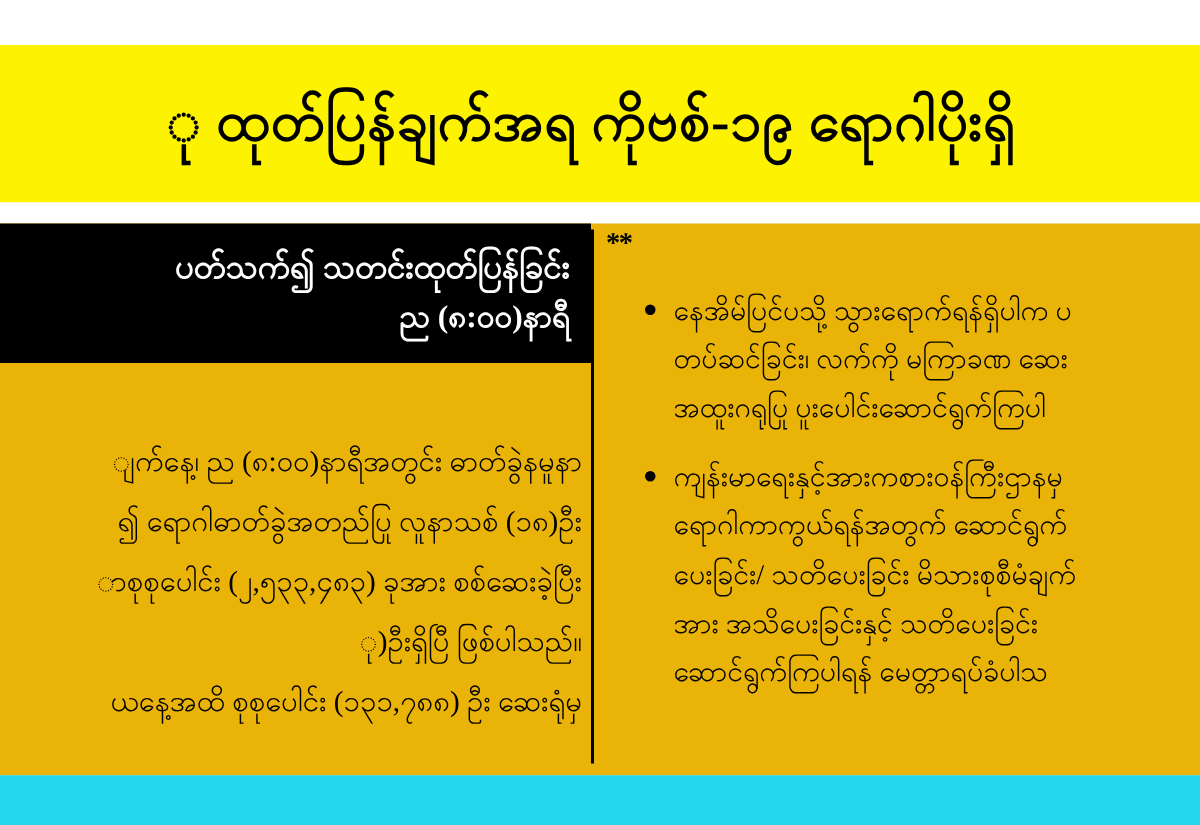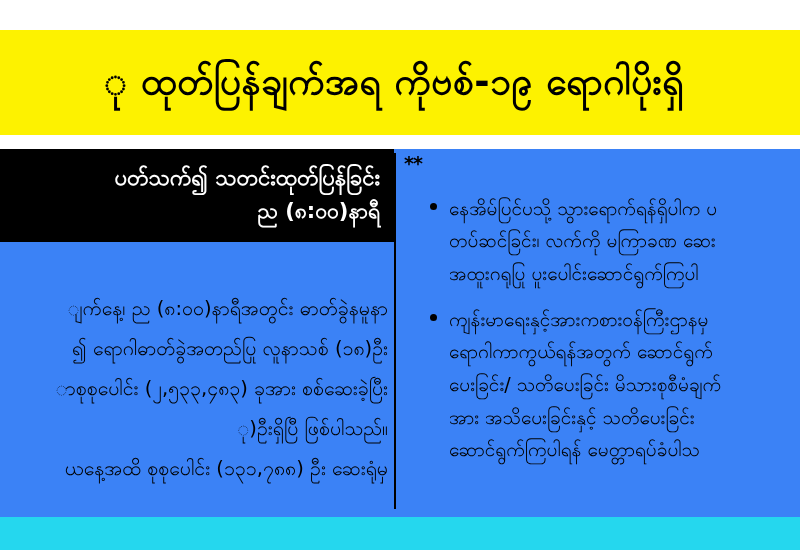--- a/index.html
+++ b/index.html
@@ -1,15 +1,15 @@
 <!DOCTYPE html>
 <html><head>
 <meta charset="utf-8">
 <style>
-  * { box-sizing: border-box; margin: 0; padding: 0; }
+  * { box-sizing: border-box; margin: 0; padding: 0; font-family: Liberation Serif, serif; }
   html, body {
     width: 800px; height: 550px;
     overflow: hidden;
     background: #ffffff;
     font-family: "DejaVu Sans", "Liberation Sans", sans-serif;
   }
   #page {
     position: relative;
     width: 800px; height: 550px;
     background: #ffffff;
@@ -38,21 +38,21 @@
 
   
   .gap-top { position: absolute; left:0; top:0; width:800px; height:30px; background:#fff; }
   .gap-mid { position: absolute; left:0; top:135px; width:800px; height:14px; background:#fff; }
 
   
   .body-area {
     position: absolute;
     left: 0; top: 149px;
     width: 800px; height: 368px;
-    background: #3b82f6;
+    background: #eab308;
   }
   .col-left {
     position: absolute;
     left: 0; top: 0;
     width: 394px; height: 368px;
   }
   .divider {
     position: absolute;
     left: 394px; top: 4px;
     width: 2px; height: 356px;

